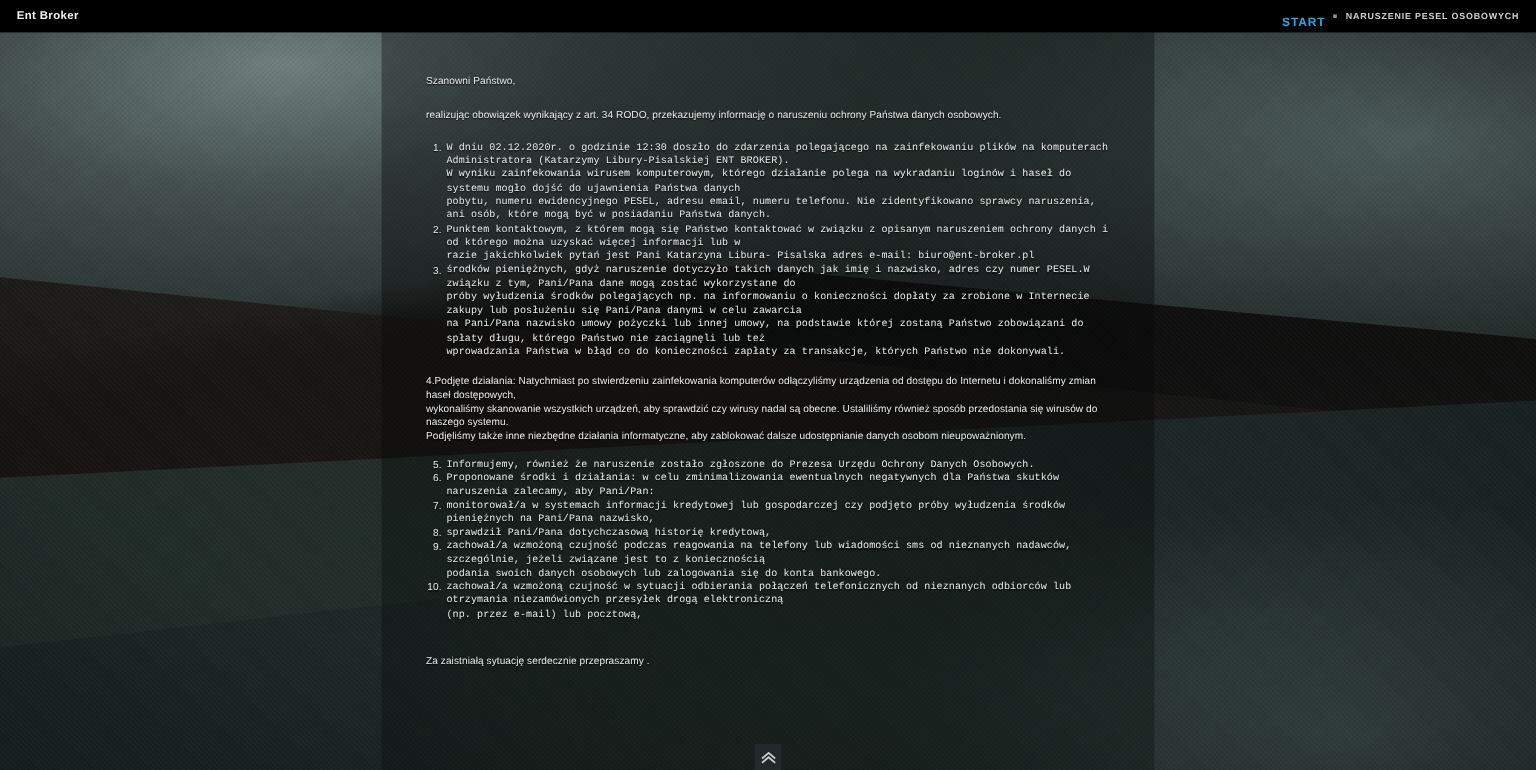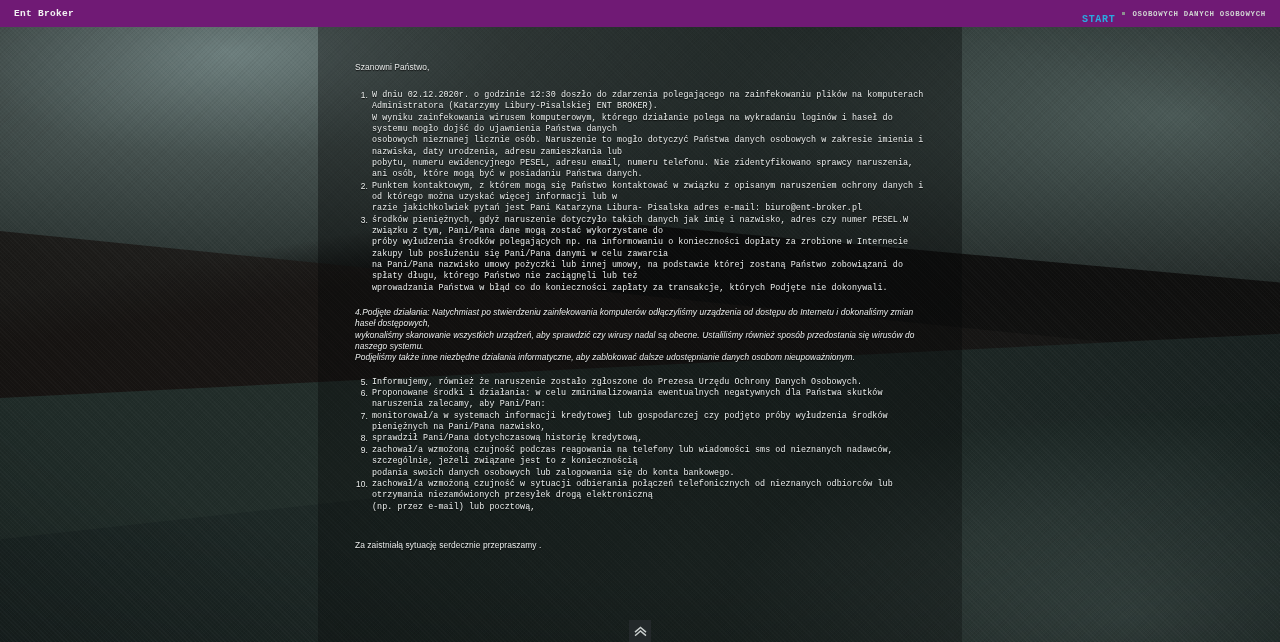--- a/index.html
+++ b/index.html
@@ -79,24 +79,23 @@
     left: 318px; top: 22px;
     width: 644px; height: 620px;
     background: linear-gradient(180deg, rgba(6,7,7,0.36) 0%, rgba(6,7,7,0.42) 45%, rgba(6,7,7,0.30) 100%);
     pointer-events: none;
   }
 
   
   .topbar {
     position: absolute; left: 0; top: 0;
     width: 1280px; height: 27px;
-    background: #701a75;
+    background: #000000;
     display: flex; align-items: center;
     z-index: 30;
-    font-family: Liberation Mono, monospace;
   }
   .brand {
     margin-left: 14px;
     color: #f2f2f2;
     font-size: 9.5px;
     font-weight: bold;
     letter-spacing: .3px;
   }
   .breadcrumb {
     margin-left: auto;
@@ -157,21 +156,20 @@
     font-size: 8.4px;
   }
   ol.main-list > li .txt { display: block; font-family: Liberation Mono, monospace; }
 
   .group-a li { margin-bottom: 0.5px; }
   .group-gap { height: 13px; }
 
   .block-plain {
     padding-left: 0;
     margin-bottom: 0;
-    font-style: italic;
   }
   .block-plain .ln { display: block; }
   .spacer-md { height: 27px; }
   .spacer-lg { height: 33px; }
 
   
   .scroll-top {
     position: absolute;
     left: 629px; top: 620px;
     width: 22px; height: 22px;
@@ -198,47 +196,47 @@
   <div class="bg-layer bg-bottom-right"></div>
   <div class="bg-layer bg-vignette"></div>
   <div class="bg-layer bg-texture"></div>
   <div class="content-panel"></div>
 
   <header class="topbar">
     <div class="brand">Ent Broker</div>
     <nav class="breadcrumb">
       <a class="crumb-start" href="#">START</a>
       <span class="crumb-sep"></span>
-      <span class="crumb-current">OSOBOWYCH DANYCH OSOBOWYCH</span>
+      <span class="crumb-current">NARUSZENIE PESEL OSOBOWYCH</span>
     </nav>
   </header>
 
   <main class="article">
 
     <p class="para">Szanowni Państwo,</p>
+    <p class="para">realizując obowiązek wynikający z art. 34 RODO, przekazujemy informację o naruszeniu ochrony Państwa danych osobowych.</p>
 
     <ol class="main-list group-a" id="list-group-1">
         <li>
           <span class="num">1.</span>
           <span class="txt">W dniu 02.12.2020r. o godzinie 12:30 doszło do zdarzenia polegającego na zainfekowaniu plików na komputerach Administratora (Katarzymy Libury-Pisalskiej ENT BROKER).</span>
           <span class="txt">W wyniku zainfekowania wirusem komputerowym, którego działanie polega na wykradaniu loginów i haseł do systemu mogło dojść do ujawnienia Państwa danych</span>
-          <span class="txt">osobowych nieznanej licznie osób. Naruszenie to mogło dotyczyć Państwa danych osobowych w zakresie imienia i nazwiska, daty urodzenia, adresu zamieszkania lub</span>
           <span class="txt">pobytu, numeru ewidencyjnego PESEL, adresu email, numeru telefonu. Nie zidentyfikowano sprawcy naruszenia, ani osób, które mogą być w posiadaniu Państwa danych.</span>
         </li>
         <li>
           <span class="num">2.</span>
           <span class="txt">Punktem kontaktowym, z którem mogą się Państwo kontaktować w związku z opisanym naruszeniem ochrony danych i od którego można uzyskać więcej informacji lub w</span>
           <span class="txt">razie jakichkolwiek pytań jest Pani Katarzyna Libura- Pisalska adres e-mail: biuro@ent-broker.pl</span>
         </li>
         <li>
           <span class="num">3.</span>
           <span class="txt">środków pieniężnych, gdyż naruszenie dotyczyło takich danych jak imię i nazwisko, adres czy numer PESEL.W związku z tym, Pani/Pana dane mogą zostać wykorzystane do</span>
           <span class="txt">próby wyłudzenia środków polegających np. na informowaniu o konieczności dopłaty za zrobione w Internecie zakupy lub posłużeniu się Pani/Pana danymi w celu zawarcia</span>
           <span class="txt">na Pani/Pana nazwisko umowy pożyczki lub innej umowy, na podstawie której zostaną Państwo zobowiązani do spłaty długu, którego Państwo nie zaciągnęli lub też</span>
-          <span class="txt">wprowadzania Państwa w błąd co do konieczności zapłaty za transakcje, których Podjęte nie dokonywali.</span>
+          <span class="txt">wprowadzania Państwa w błąd co do konieczności zapłaty za transakcje, których Państwo nie dokonywali.</span>
         </li>
       </ol>
 
     <div class="group-gap"></div>
 
     <div class="block-plain" id="block-4">
         <span class="ln">4.Podjęte działania: Natychmiast po stwierdzeniu zainfekowania komputerów odłączyliśmy urządzenia od dostępu do Internetu i dokonaliśmy zmian haseł dostępowych,</span>
         <span class="ln">wykonaliśmy skanowanie wszystkich urządzeń, aby sprawdzić czy wirusy nadal są obecne. Ustaliliśmy również sposób przedostania się wirusów do naszego systemu.</span>
         <span class="ln">Podjęliśmy także inne niezbędne działania informatyczne, aby zablokować dalsze udostępnianie danych osobom nieupoważnionym.</span>
       </div>

